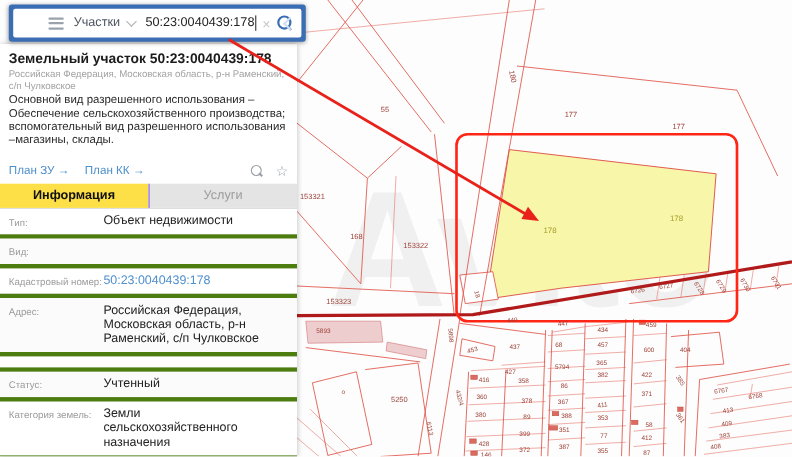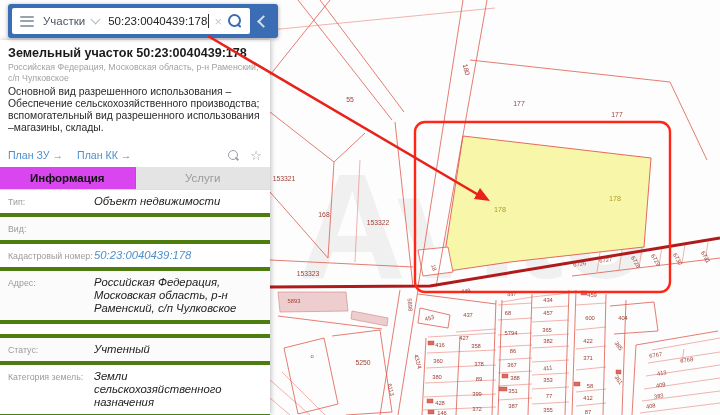--- a/index.html
+++ b/index.html
@@ -27,21 +27,21 @@
   .arrow{stroke:var(--arrow,#e8221a);stroke-width:2.6;fill:none;}
   .arrowhead{fill:var(--arrow,#e8221a);}
   
   #searchbar{
     position:absolute;left:8px;top:4px;width:270px;height:34px;z-index:30;
     background:var(--blue,#3a6db4);border-radius:3px;box-shadow:0 1px 4px rgba(0,0,0,.35);
     display:flex;align-items:center;
   }
   #search-inner{
     position:absolute;left:4px;top:4px;width:238px;height:26px;background:#fff;border-radius:2px;
-    display:flex;align-items:center;overflow:hidden;
+    display:flex;align-items:center;overflow:hidden;padding-left:24px;
   }
   .hamburger{width:14px;margin-left:8px;display:inline-block;cursor:pointer;}
   .hamburger i{display:block;height:2px;background:#9aa3ad;margin:2.5px 0;border-radius:1px;}
   .cat-label{font-size:11.5px;color:#4c5560;margin-left:9px;white-space:nowrap;cursor:pointer;}
   .chev-down{width:6px;height:6px;border-right:1.6px solid #b0b6bd;border-bottom:1.6px solid #b0b6bd;
     transform:rotate(45deg);margin:-3px 0 0 7px;flex:none;cursor:pointer;}
   .query{font-size:11.5px;color:#222;margin-left:9px;white-space:nowrap;}
   .caret{width:1px;height:14px;background:#333;margin-left:1px;flex:none;}
   .clear-x{margin-left:auto;color:#c3c8cd;font-size:13px;line-height:13px;padding:0 4px;cursor:pointer;flex:none;}
   .mag{position:relative;width:9px;height:9px;border:2px solid var(--blue,#3a6db4);border-radius:50%;
@@ -59,27 +59,27 @@
   .p-sub{font-size:8.8px;color:#a2a2a2;margin:0 10px 3px 8px;line-height:10.5px;}
   .p-desc{font-size:10.4px;color:#2a2a2a;margin:0 8px 3px 8px;line-height:12px;}
   .p-links{display:flex;align-items:center;margin:13px 8px 4px 8px;height:16px;}
   .p-link{font-size:10.6px;color:var(--link,#4e8fcc);margin-right:14px;cursor:pointer;}
   .p-icons{margin-left:auto;display:flex;align-items:center;}
   .doc-mag{position:relative;width:8px;height:8px;border:1.5px solid #9aa0a6;border-radius:50%;margin-right:12px;cursor:pointer;}
   .doc-mag:after{content:"";position:absolute;width:1.5px;height:4px;background:#9aa0a6;left:7px;top:6px;transform:rotate(-45deg);}
   .star{font-size:13px;color:#9aa0a6;line-height:13px;cursor:pointer;}
   .tabs{display:flex;height:22px;border-bottom:1px solid #dedede;}
   .tab{flex:1;display:flex;align-items:center;justify-content:center;font-size:11.5px;cursor:pointer;}
-  .tab.active{background:#d946ef;color:#111;font-weight:bold;}
+  .tab.active{background:#fde047;color:#111;font-weight:bold;}
   .tab.inactive{background:#e4e4e4;color:#9b9b9b;border-left:1px solid #8b5cf6;}
   #info-rows{position:relative;}
   .row{display:flex;border-bottom:4px solid #4d7c0f;padding:5px 0 5px 0;}
   .row:nth-child(even){background:#fbfbfb;}
   .row .lbl{width:86px;flex:none;font-size:8.8px;color:#9b9b9b;padding-left:8px;line-height:10.5px;padding-top:2px;}
-  .row .val{flex:1;font-size:11.3px;color:#222;line-height:13px;padding-right:20px;font-style:italic;}
+  .row .val{flex:1;font-size:11.3px;color:#222;line-height:13px;padding-right:20px;}
   .row .val.link{color:var(--link,#4e8fcc);cursor:pointer;}
 </style>
 </head>
 <body>
 
 <div id="map-wrap">
 <svg width="450" height="415" viewBox="0 0 450 415" xmlns="http://www.w3.org/2000/svg">
 
   <text class="wmark" x="28" y="278">Avito</text>
 

